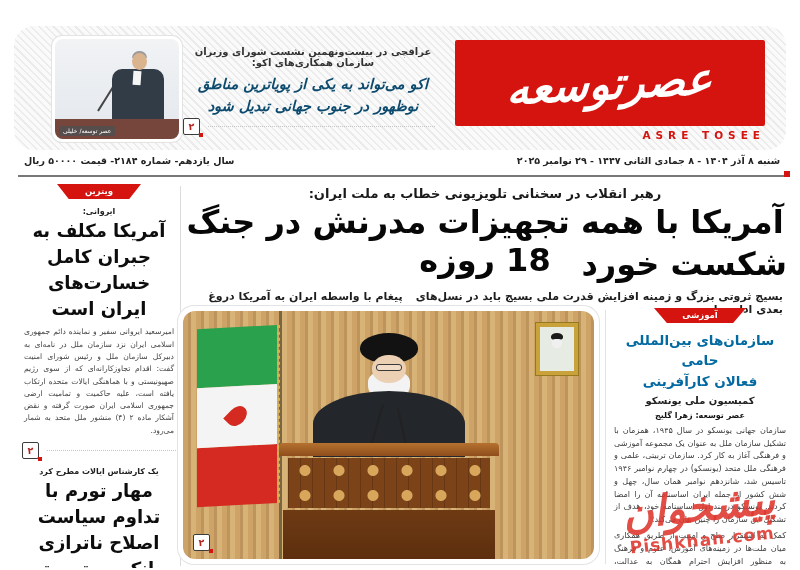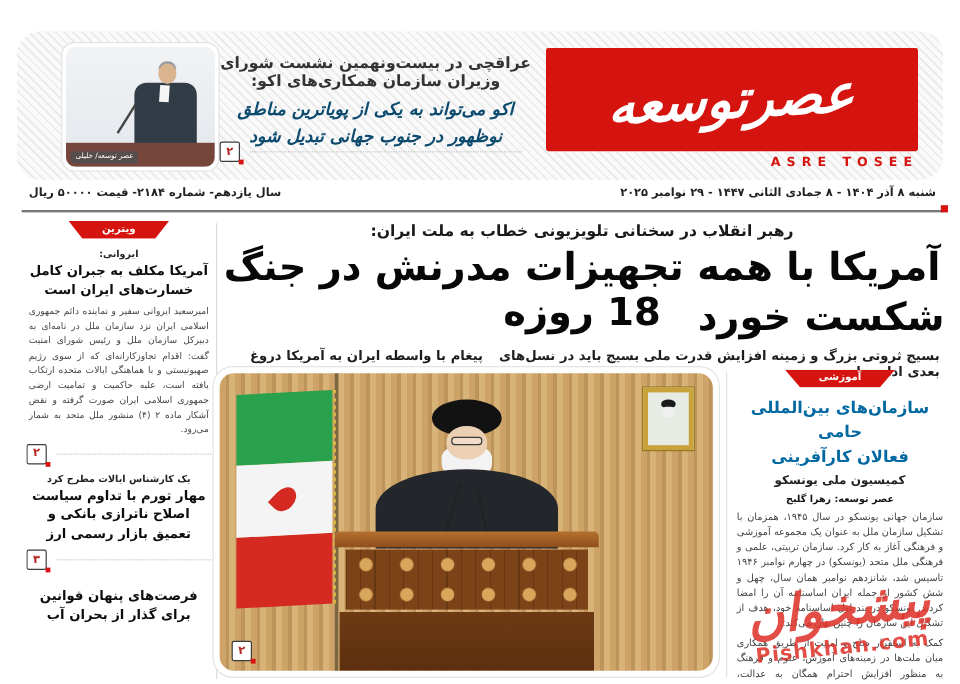--- a/index.html
+++ b/index.html
@@ -20,21 +20,21 @@
   .tl-hair{position:absolute;left:62%;top:12%;width:15px;height:7px;background:#9b9b9b;border-radius:8px 8px 0 0;}
   .tl-body{position:absolute;left:46%;top:30%;width:52px;height:52px;background:#323c47;border-radius:10px 10px 0 0;}
   .tl-shirt{position:absolute;left:63%;top:32%;width:8px;height:14px;background:#f5f5f5;transform:rotate(4deg);}
   .tl-podium{position:absolute;left:0;bottom:0;width:100%;height:20px;background:#76463c;}
   .tl-mic{position:absolute;left:34%;top:38%;width:2px;height:34px;background:#444;transform:rotate(32deg);transform-origin:bottom;}
   .tl-caption{position:absolute;left:4px;bottom:3px;background:rgba(80,80,80,.85);color:#fff;
     font-size:6px;line-height:8px;padding:1px 4px;border-radius:2px;direction:rtl;white-space:nowrap;}
 
   
   .hstory{position:absolute;left:182px;top:46px;width:262px;text-align:center;direction:rtl;}
-  .hstory .kick{font-size:13px;color:#333;font-weight:bold;margin-bottom:5px;}
+  .hstory .kick{font-size:10px;color:#333;font-weight:bold;margin-bottom:5px;}
   .hstory .ttl{font-size:14.5px;font-weight:bold;color:#0c4a6e;line-height:1.55;font-style:italic;}
 
   
   .pagerow{display:flex;align-items:center;direction:ltr;}
   .numbox{position:relative;width:15px;height:15px;border:1.4px solid #3c3c3c;border-radius:2px;background:#fff;
     color:#b3261e;font-size:9.5px;font-weight:bold;display:flex;align-items:center;justify-content:center;line-height:1;}
   .numbox::after{content:"";position:absolute;right:-4px;bottom:-3px;width:4px;height:4px;background:#d5130f;}
   .dotline{flex:1;border-top:1.6px dotted #c6c6c6;margin-left:8px;}
   .hstory-pagerow{position:absolute;left:183px;top:118px;width:252px;}
 
@@ -54,21 +54,21 @@
 
   
   .badge{margin:0 auto;background:#d5130f;color:#fff;font-size:8.5px;font-weight:bold;line-height:15px;
     height:15px;clip-path:polygon(0 0,100% 0,86% 100%,14% 100%);}
 
   
   .sidebar{position:absolute;left:22px;top:184px;width:154px;height:384px;overflow:hidden;
     direction:rtl;text-align:center;}
   .sb-badge{width:84px;}
   .sb-kick{font-size:8px;font-weight:bold;color:#222;margin-top:8px;}
-  .sb-title{font-size:11px;font-weight:bold;color:#0d0d0d;line-height:1.45;margin-top:2px;}
+  .sb-title{font-size:18px;font-weight:bold;color:#0d0d0d;line-height:1.45;margin-top:2px;}
   .sb-body{font-size:7.6px;color:#444;text-align:justify;line-height:1.62;margin:4px 2px 0 2px;}
   .sb-pagerow{margin-top:5px;}
 
   
   .vdiv1{position:absolute;left:180px;top:186px;width:1px;height:380px;background:#dcdcdc;}
   .vdiv2{position:absolute;left:605px;top:310px;width:1px;height:254px;background:#e2e2e2;}
 
   
   .lead-kick{position:absolute;left:185px;top:186px;width:600px;text-align:center;direction:rtl;
     font-size:13px;font-weight:bold;color:#1a1a1a;}

